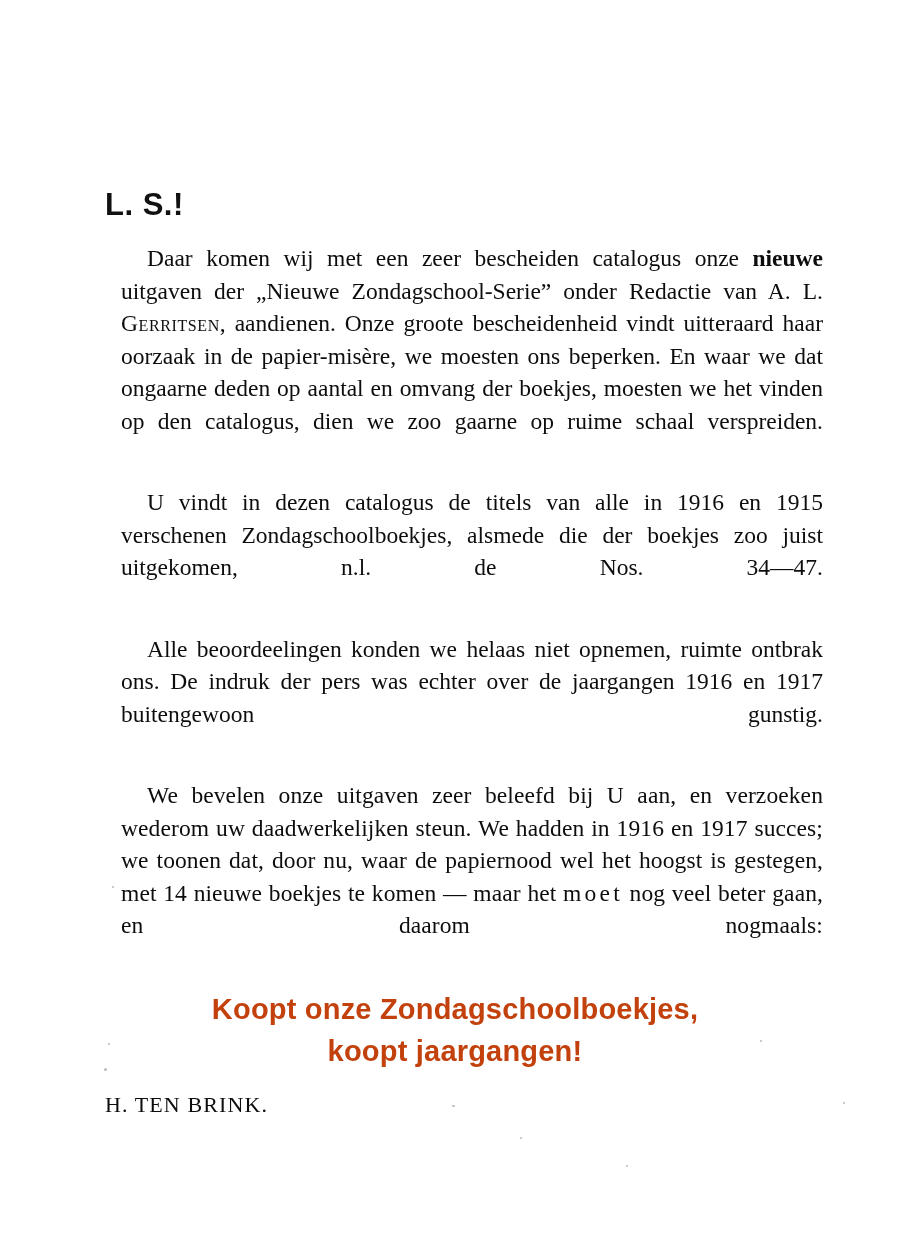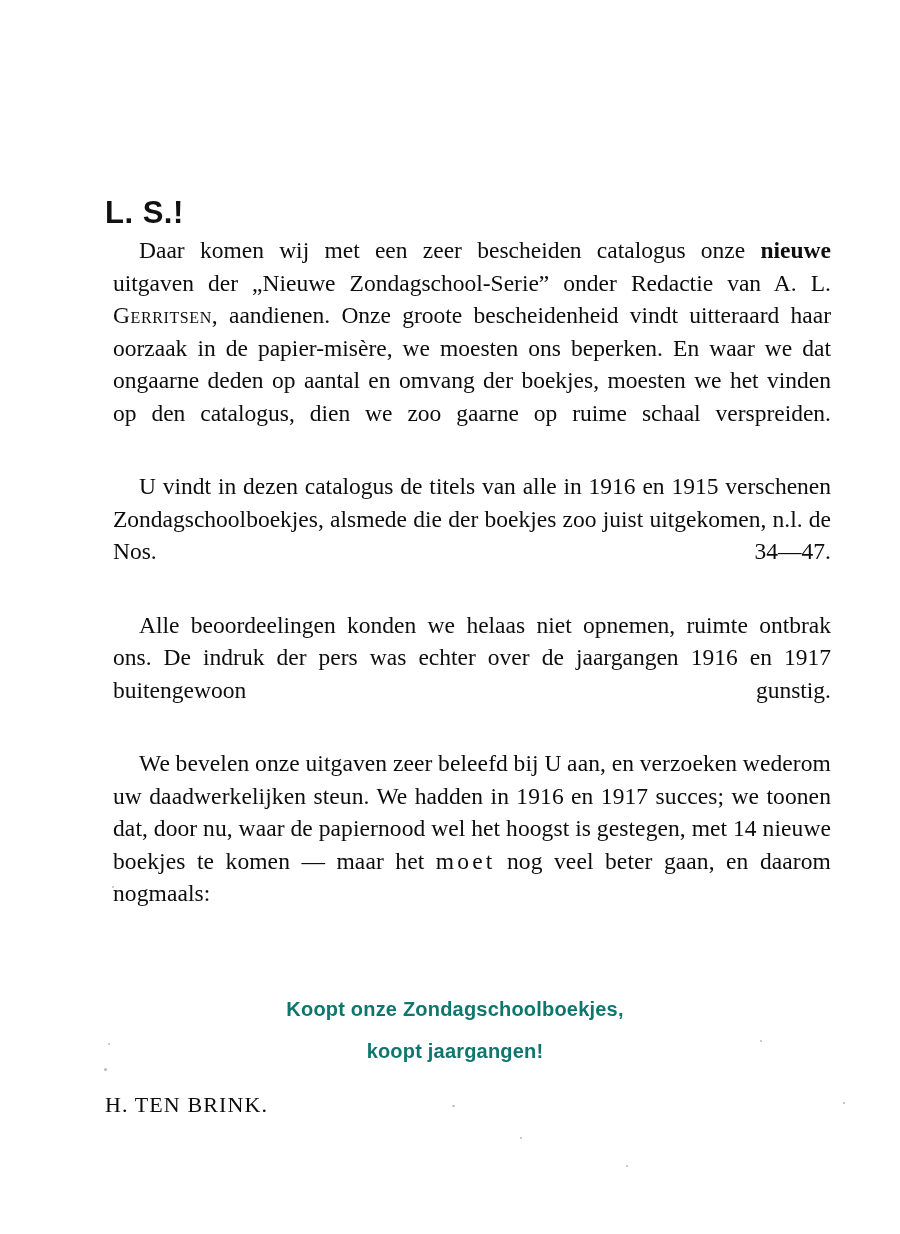--- a/index.html
+++ b/index.html
@@ -15,21 +15,21 @@
     height: 1234px;
     margin: 0 auto;
     background: #ffffff;
     overflow: hidden;
   }
 
   
   .salutation {
     position: absolute;
     left: 105px;
-    top: 176px;
+    top: 168px;
     font-family: "Liberation Sans", sans-serif;
     font-weight: bold;
     font-size: 31px;
     letter-spacing: 0.5px;
     color: #111111;
     line-height: 1;
   }
 
   
   .body-copy {
@@ -39,21 +39,21 @@
     width: 734px;
     font-family: "Liberation Serif", serif;
     font-size: 23.5px;
     line-height: 32.6px;
     color: #0d0d0d;
     text-align: justify;
     text-justify: inter-word;
   }
 
   .body-copy p {
-    margin: 8px;
+    margin: 16px;
     text-indent: 26px;
     text-align: justify;
   }
 
   
   .body-copy p:after {
     content: "";
     display: inline-block;
     width: 100%;
   }
@@ -78,24 +78,24 @@
 
   
   .callout {
     position: absolute;
     left: 105px;
     top: 988px;
     width: 700px;
     text-align: center;
     font-family: "Liberation Sans", sans-serif;
     font-weight: bold;
-    font-size: 20px;
+    font-size: 29px;
     line-height: 42px;
     letter-spacing: 0.2px;
-    color: #0f766e;
+    color: #c2410c;
   }
 
   .callout-line { display: block; }
 
   
   .footer {
     position: absolute;
     left: 105px;
     top: 1092px;
     width: 734px;

